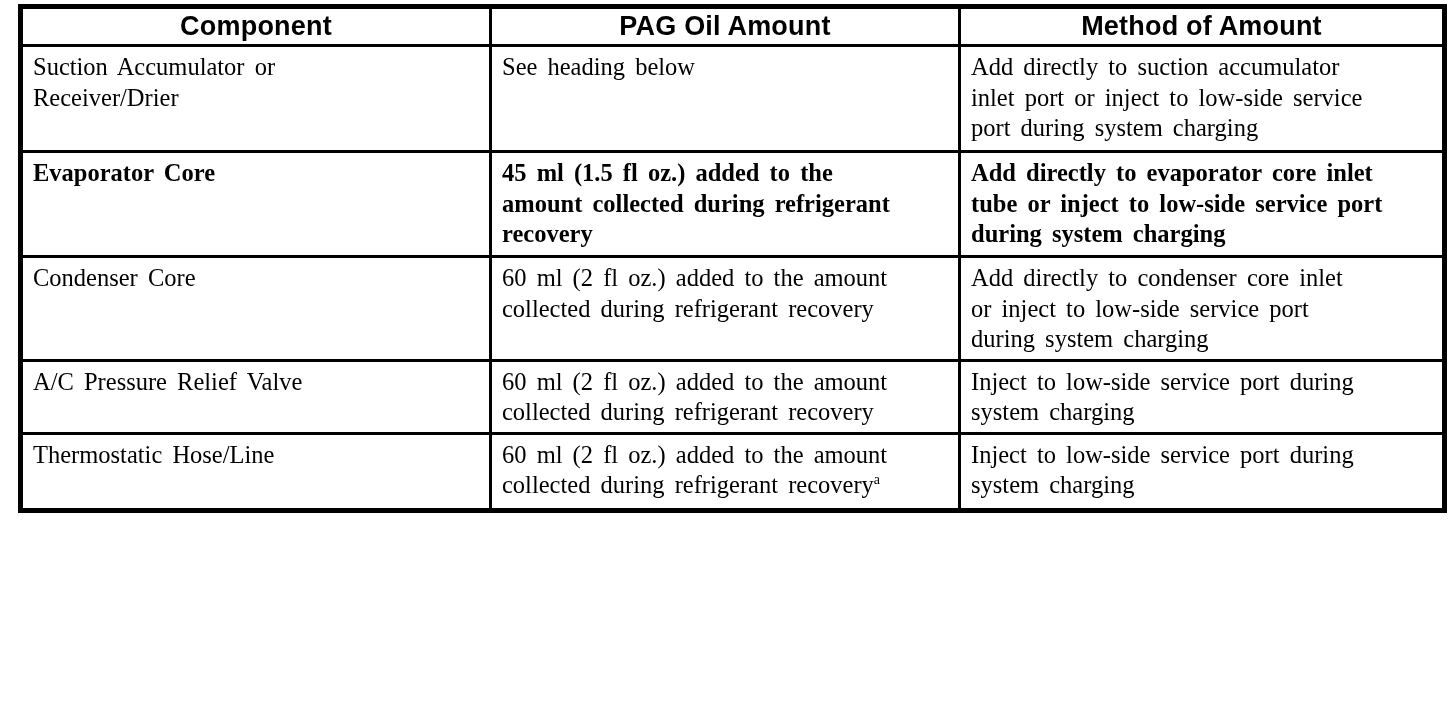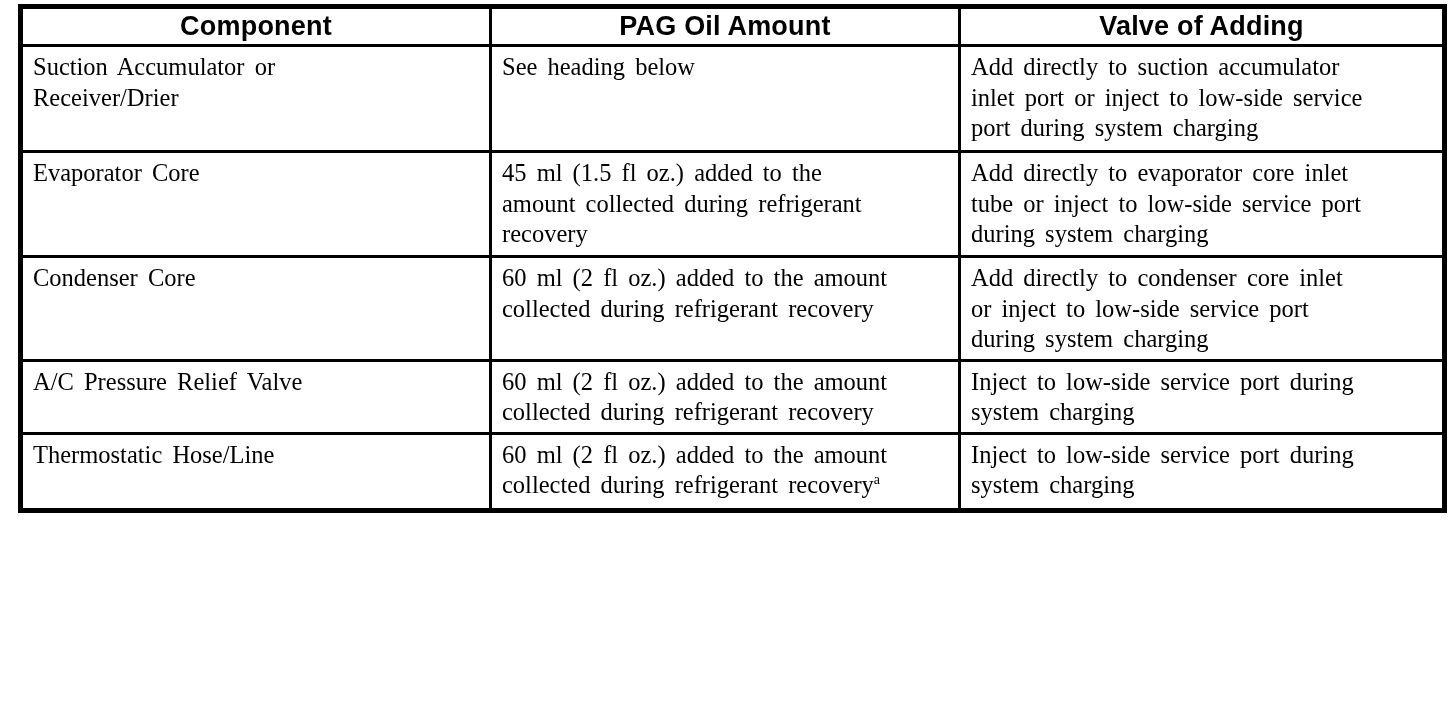--- a/index.html
+++ b/index.html
@@ -55,41 +55,41 @@
     word-spacing: 4px;
   }
   td sup {
     font-size: 14px;
     line-height: 0;
     vertical-align: super;
     letter-spacing: 0;
   }
   tr.r1 { height: 82px; }
   tr.r2 { height: 106px; }
-  tr.r3 { height: 105px; }
+  tr.r3 { height: 105px; font-weight: bold; }
   tr.r4 { height: 94px; }
   tr.r5 { height: 80px; }
   tr.r6 { height: 70px; }
   tr.r7 { height: 77px; }
 </style>
 </head>
 <body>
 
 <div class="page">
   <table class="spec-table">
     <colgroup>
       <col class="c1">
         <col class="c2">
         <col class="c3">
     </colgroup>
     <thead>
       <tr>
         <th>Component</th>
         <th>PAG Oil Amount</th>
-        <th>Valve of Adding</th>
+        <th>Method of Amount</th>
       </tr>
     </thead>
     <tbody>
       <tr class="r2">
         <td>Suction Accumulator or
 Receiver/Drier</td>
         <td><span>See heading below</span><sup></sup></td>
         <td>Add directly to suction accumulator
 inlet port or inject to low-side service
 port during system charging</td>

